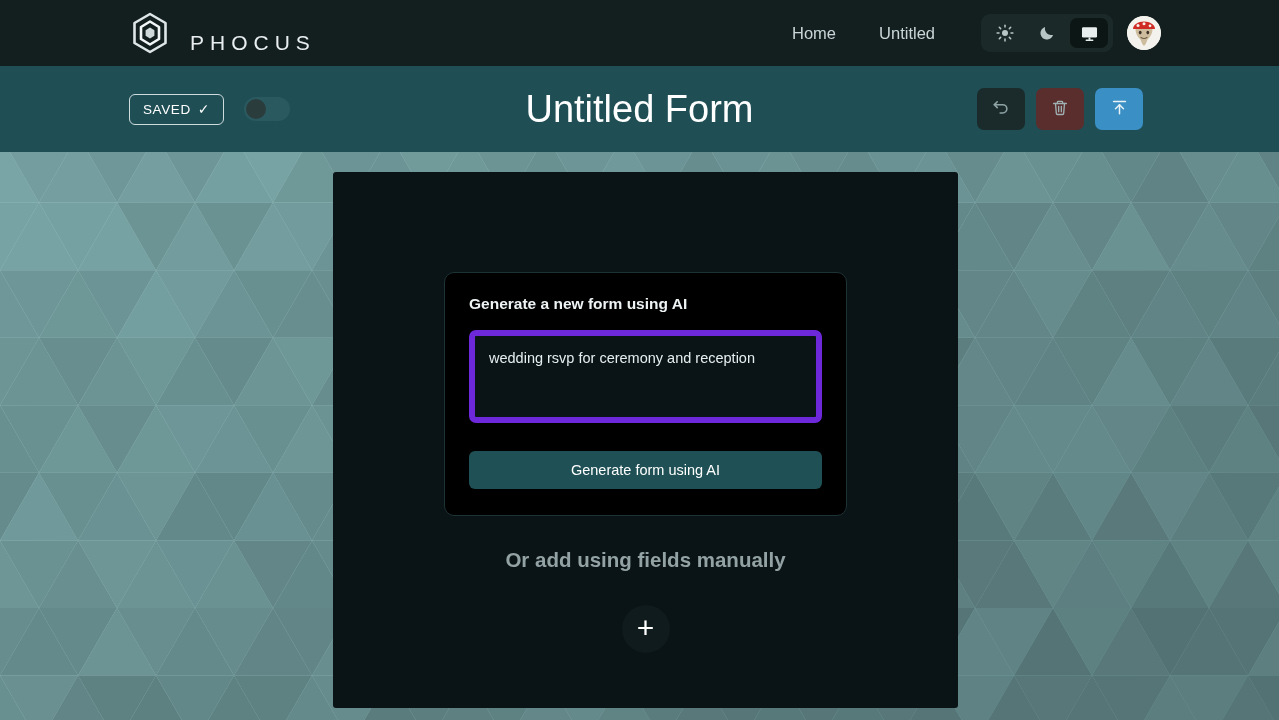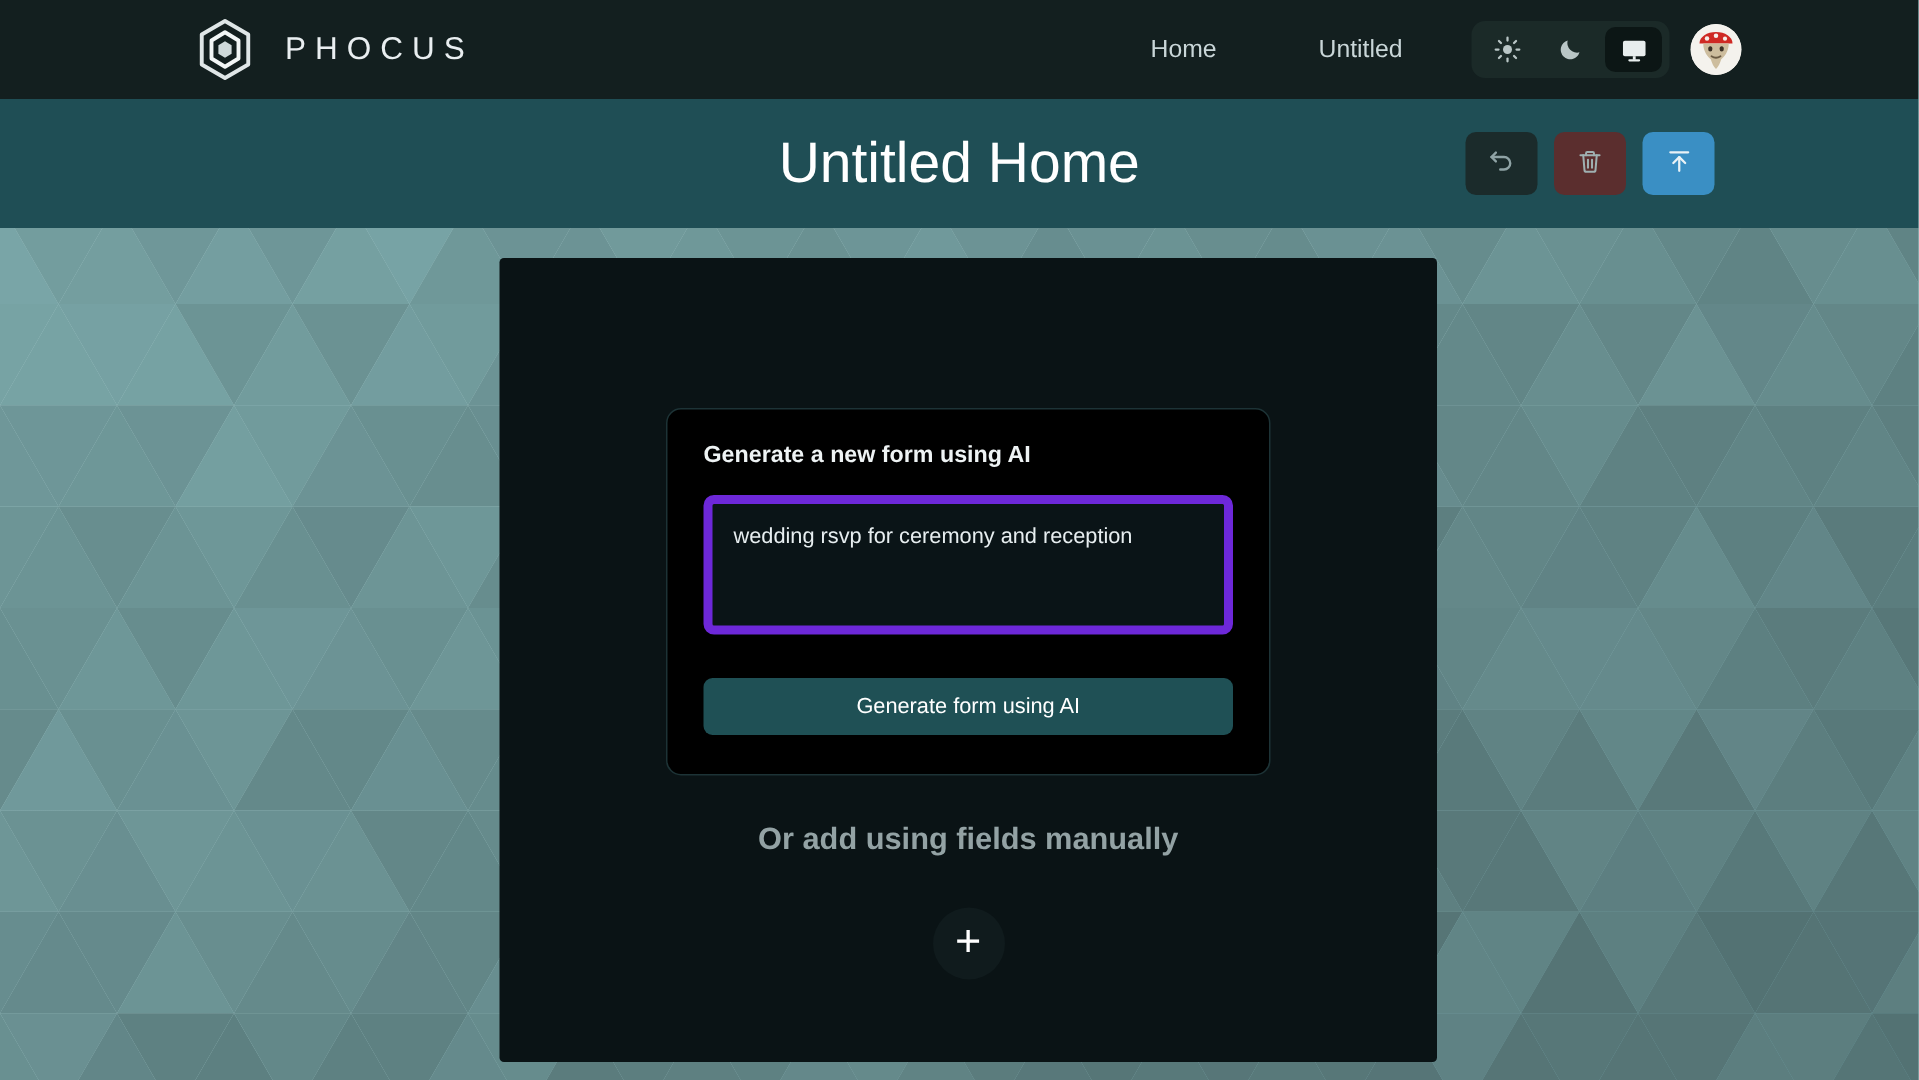--- a/index.html
+++ b/index.html
@@ -23,33 +23,33 @@
   
   .topnav {
     position: relative;
     z-index: 5;
     height: 66px;
     background: #131f1f;
     display: flex;
     align-items: center;
     padding: 0 0 0 128px;
   }
-  .brand { display: flex; align-items: center; gap: 18px; }
+  .brand { display: flex; align-items: flex-end; gap: 18px; }
   .brand-logo { width: 44px; height: 44px; display: block; }
   .brand-name {
     color: #e9eef0;
     font-size: 21px;
     letter-spacing: 6px;
     font-weight: 400;
   }
   .nav-links {
     margin-left: auto;
     display: flex;
     align-items: center;
-    gap: 68px;
+    gap: 43px;
   }
   .nav-link {
     color: #c9d6d8;
     font-size: 16.5px;
     text-decoration: none;
     cursor: pointer;
   }
   .nav-right {
     margin-left: 46px;
     margin-right: 118px;
@@ -797,22 +797,31 @@
         <ellipse cx="13.2" cy="16.6" rx="1.4" ry="1.8" fill="#3a3026"></ellipse>
         <ellipse cx="20.8" cy="16.6" rx="1.4" ry="1.8" fill="#3a3026"></ellipse>
         <path d="M14 21.5q3 2 6 0" stroke="#6b5b44" stroke-width="1.2" fill="none" stroke-linecap="round"></path>
         <path d="M11 24.5q6 3.5 12 0" stroke="#a89madd" stroke-width="0" fill="none"></path>
       </svg>
     </div>
   </div>
 </div>
 
 <div class="toolbar">
-
-  <div class="form-title">Untitled Home</div>
+  <div class="toolbar-left">
+    <button class="saved-badge">
+      <span>SAVED</span>
+      <span class="saved-check">✓</span>
+    </button>
+    <div class="pill-toggle">
+      <div class="pill-knob"></div>
+    </div>
+  </div>
+
+  <div class="form-title">Untitled Form</div>
 
   <div class="toolbar-right">
     <button class="tool-btn undo">
       <span>
         <svg width="20" height="20" viewBox="0 0 24 24" fill="none" stroke="#8fa3a5" stroke-width="1.9" stroke-linecap="round" stroke-linejoin="round">
           <path d="M4 8h10a5 5 0 0 1 0 10h-3"></path>
           <polyline points="7.5,4.5 4,8 7.5,11.5"></polyline>
         </svg>
       </span>
     </button>

